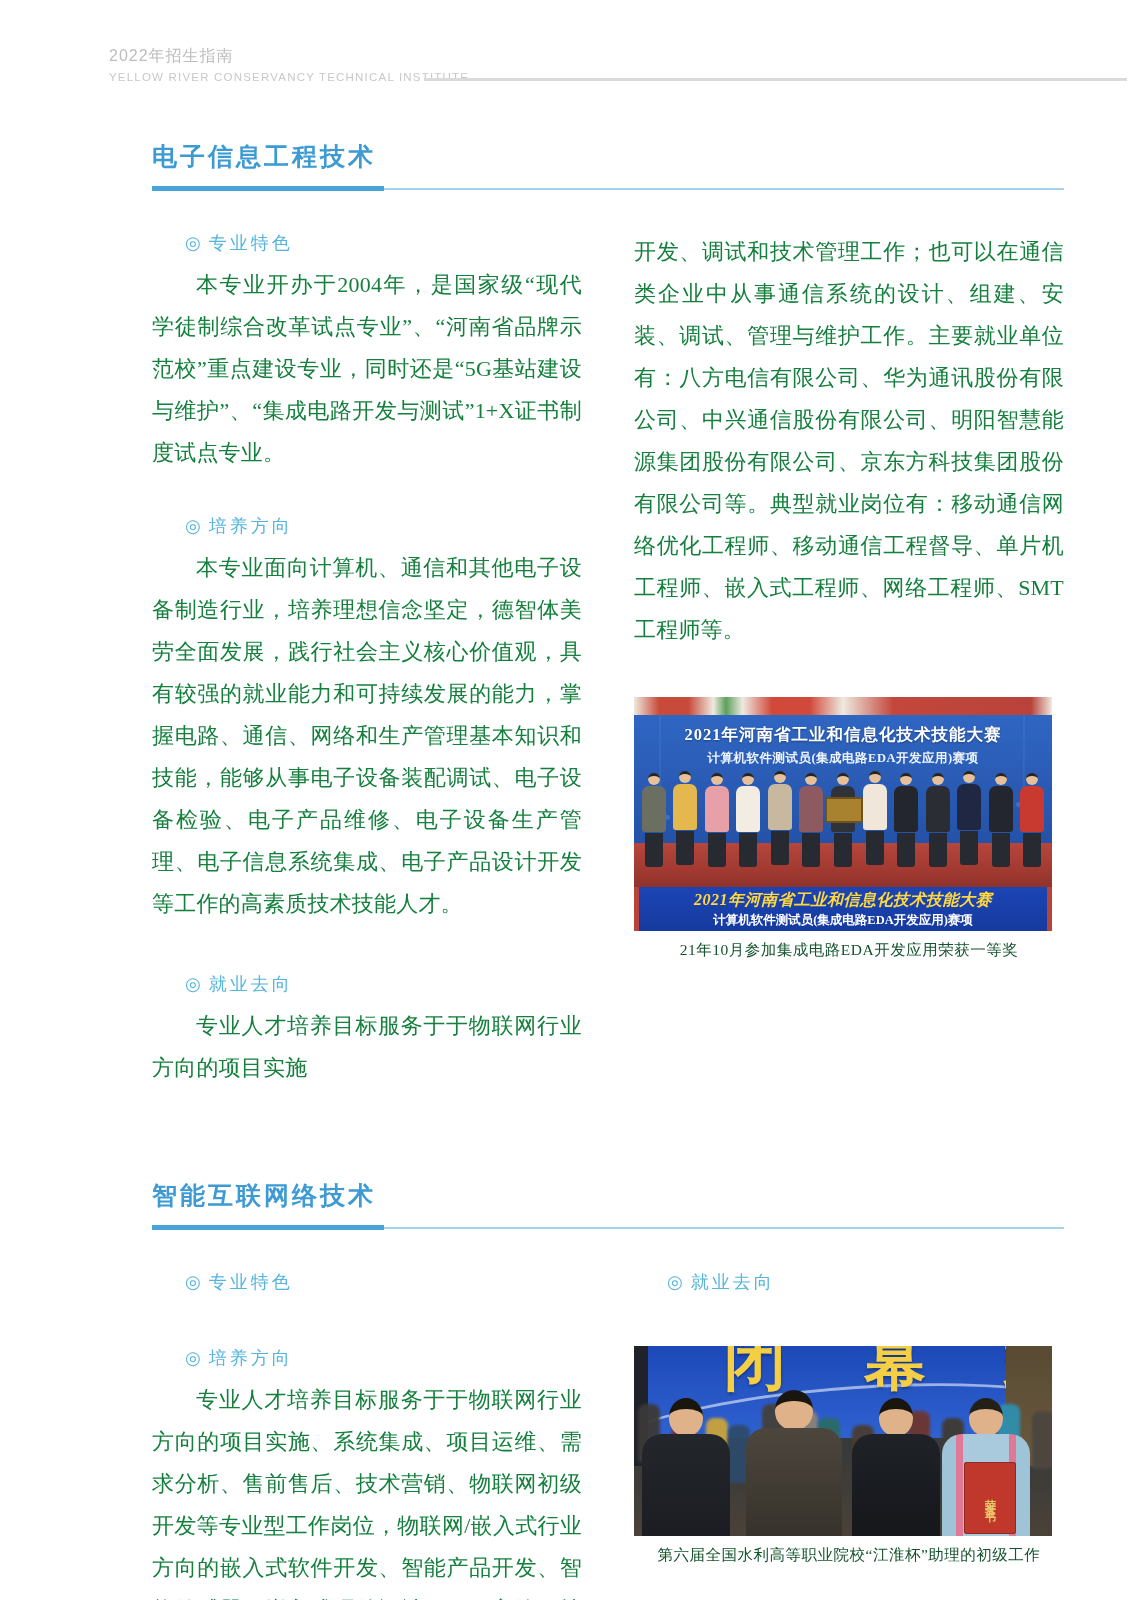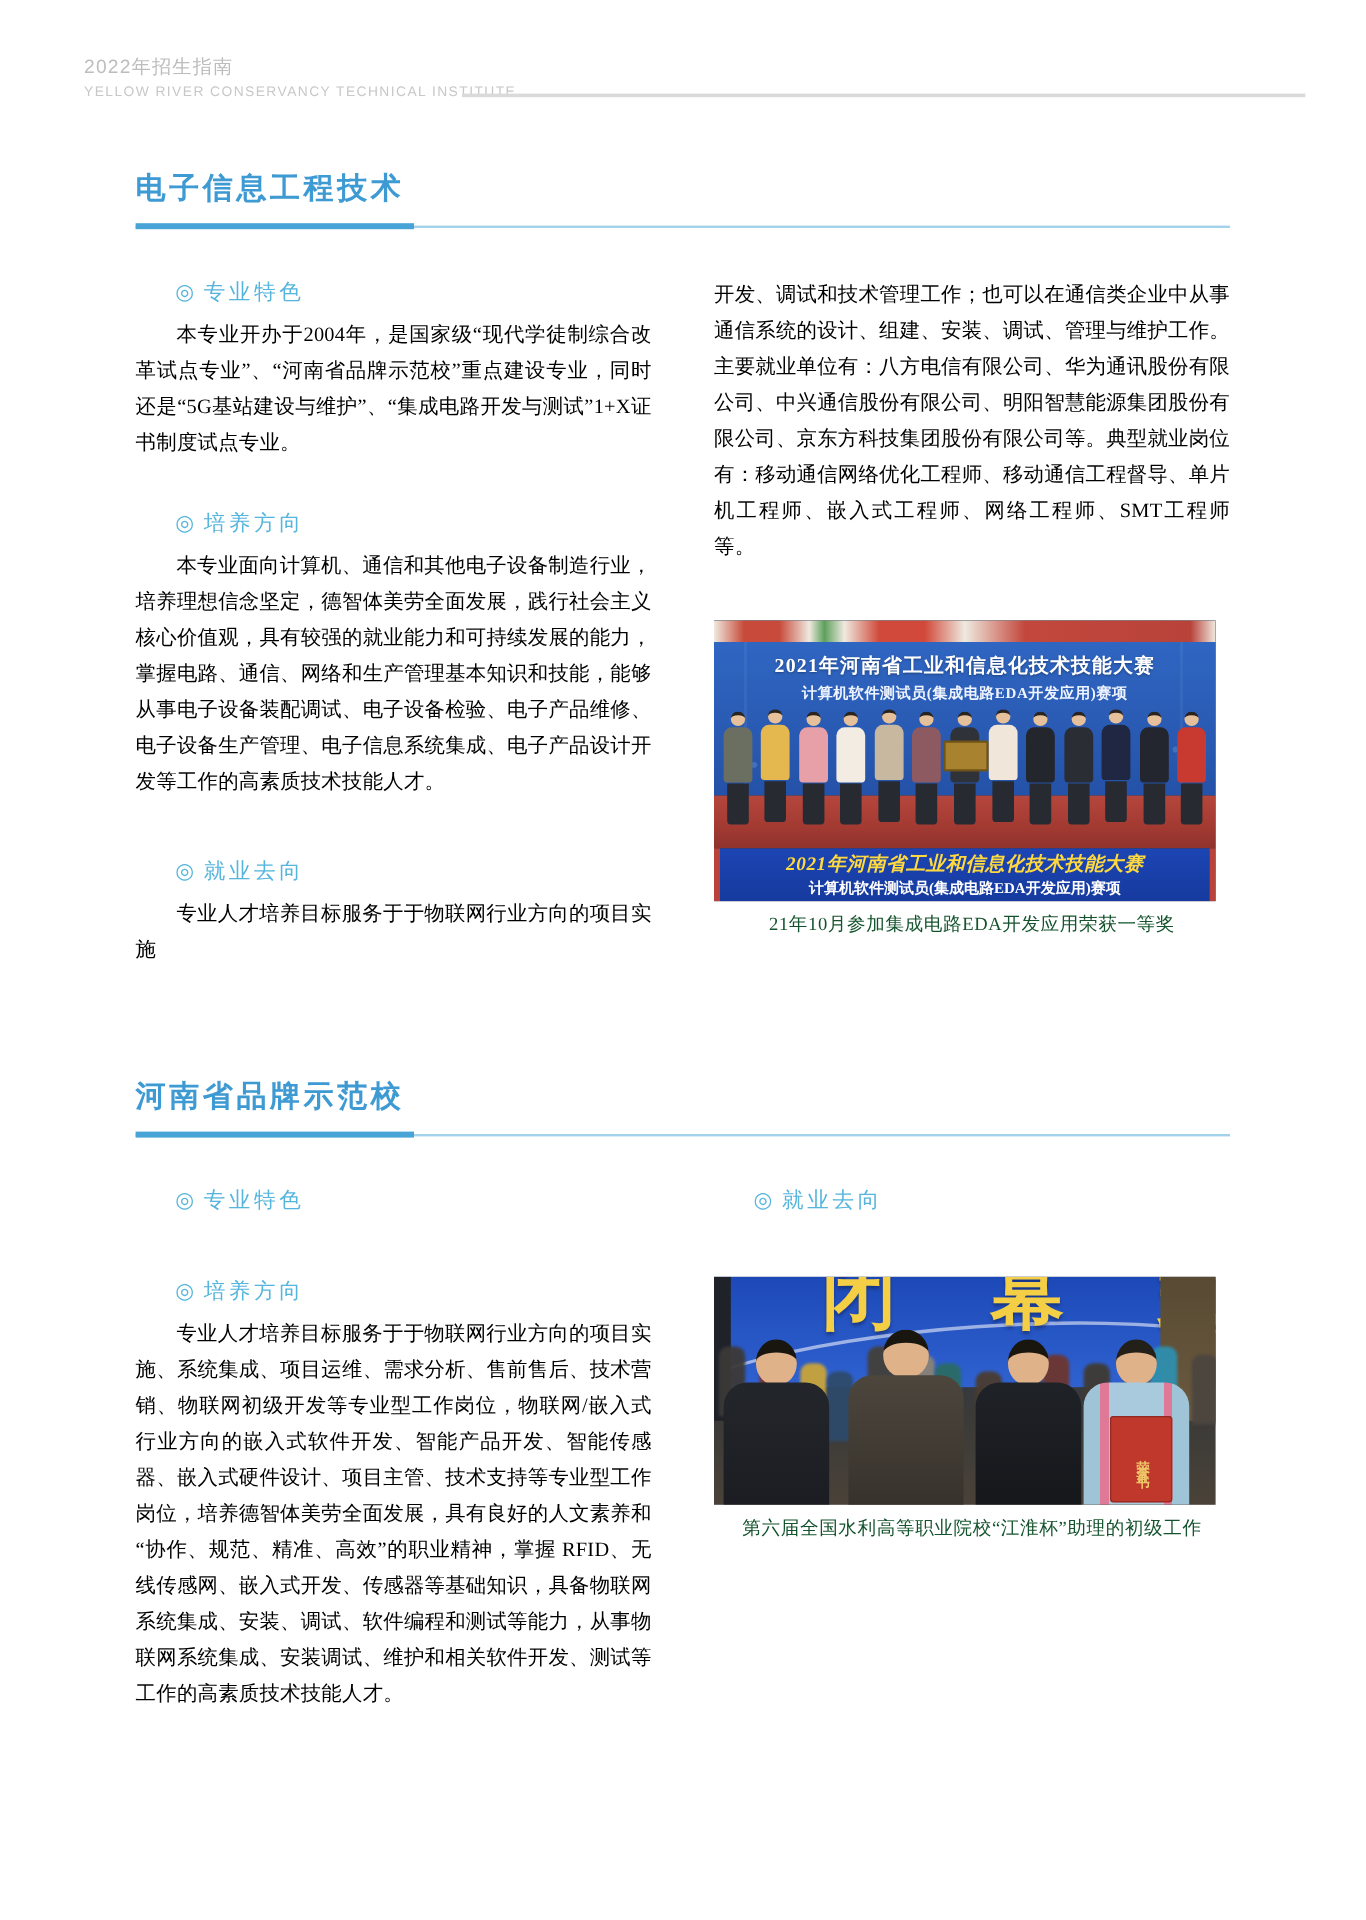--- a/index.html
+++ b/index.html
@@ -1,37 +1,37 @@
 <!DOCTYPE html>
 <html lang="zh"><head>
 <meta charset="utf-8">
 <style>
   html,body{margin:0;padding:0;background:#fff;}
   #page{position:relative;width:1088px;height:1600px;background:#fff;overflow:hidden;
-        font-family:"Liberation Serif","DejaVu Serif",serif;color:#3d3d3d;}
+        font-family:"Liberation Serif","DejaVu Serif",serif;color:#3d3d3d;margin-left:39px;}
 
   
   .hdr{position:absolute;left:70px;top:46px;}
   .hdr-cn{font-size:16px;color:#bdbdbd;font-family:"Liberation Sans","DejaVu Sans",sans-serif;letter-spacing:1px;}
   .hdr-en{margin-top:4px;font-size:11.5px;color:#c8c8c8;font-family:"Liberation Sans","DejaVu Sans",sans-serif;letter-spacing:1.2px;}
   .hdr-line{position:absolute;left:385px;right:0;top:78px;height:3px;background:#dadada;}
 
   
   .content{position:absolute;left:113px;top:140px;width:912px;}
   .sec-title{margin:0;font-size:25px;font-weight:700;color:#3e9ad2;letter-spacing:3px;}
   .sec-rule{position:relative;margin-top:13px;height:5px;}
   .sec-rule .thin{position:absolute;left:0;right:0;top:2px;height:2px;background:#a3d3ec;}
   .sec-rule .thick{position:absolute;left:0;top:0;width:232px;height:5px;background:#48a4d7;}
   .cols{display:flex;gap:52px;margin-top:40px;}
   .col{width:430px;}
 
   .subhead{margin:0 0 9px 0;padding-left:33px;font-size:18px;font-weight:400;color:#55b5dc;
            font-family:"Liberation Sans","DejaVu Sans",sans-serif;letter-spacing:3px;}
   .subicon{margin-right:8px;letter-spacing:0;}
-  .body{margin:0;font-size:17px;line-height:30px;text-align:justify;color:#000000;letter-spacing:0.2px;}
+  .body{margin:0;font-size:22px;line-height:42px;text-align:justify;color:#15803d;letter-spacing:0.2px;}
   .indent{text-indent:2em;}
   .block+.block{margin-top:40px;}
   .block.b3{margin-top:47px;}
   .section+.section{margin-top:90px;}
   .s2-left .block+.block{margin-top:52px;}
 
   
   .photo-fig{margin:46px 0 0 0;}
   .photo-fig.f2{margin-top:52px;}
   .photo{position:relative;width:418px;overflow:hidden;background:#28313b;}
@@ -213,21 +213,21 @@
                 <div class="p1-b2">计算机软件测试员(集成电路EDA开发应用)赛项</div>
               </div>
             </div>
             <figcaption class="caption">21年10月参加集成电路EDA开发应用荣获一等奖</figcaption>
           </figure>
         </div>
       </div>
     </section>
 
     <section class="section">
-      <h2 class="sec-title">河南省品牌示范校</h2>
+      <h2 class="sec-title">智能互联网络技术</h2>
       <div class="sec-rule">
           <span class="thin"></span>
           <span class="thick"></span>
         </div>
 
       <div class="cols">
         <div class="col s2-left">
           <div class="block">
             <h3 class="subhead"><span class="subicon">◎</span><span>专业特色</span></h3>
           </div>

